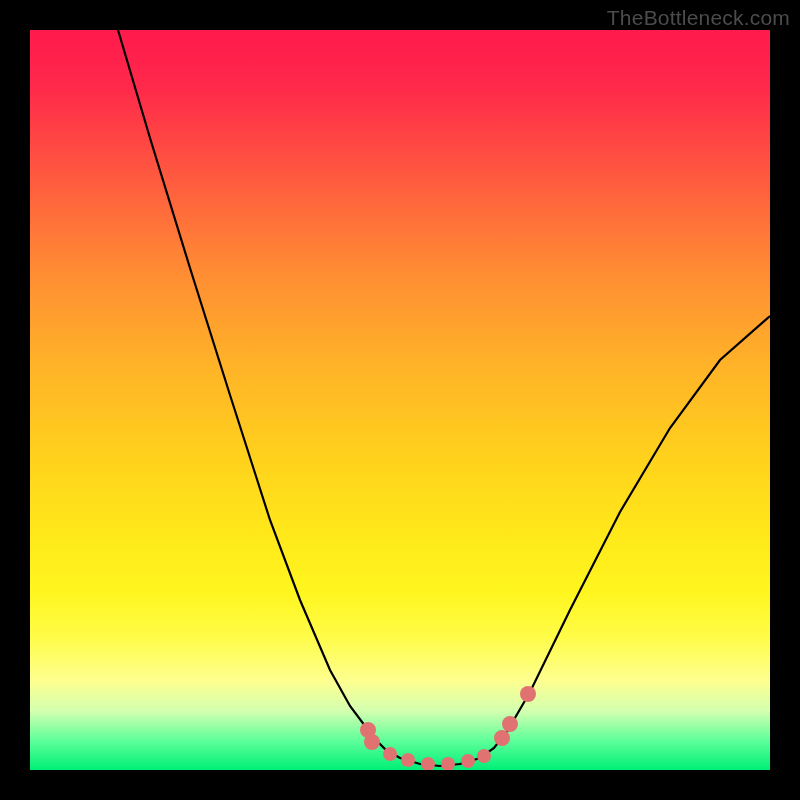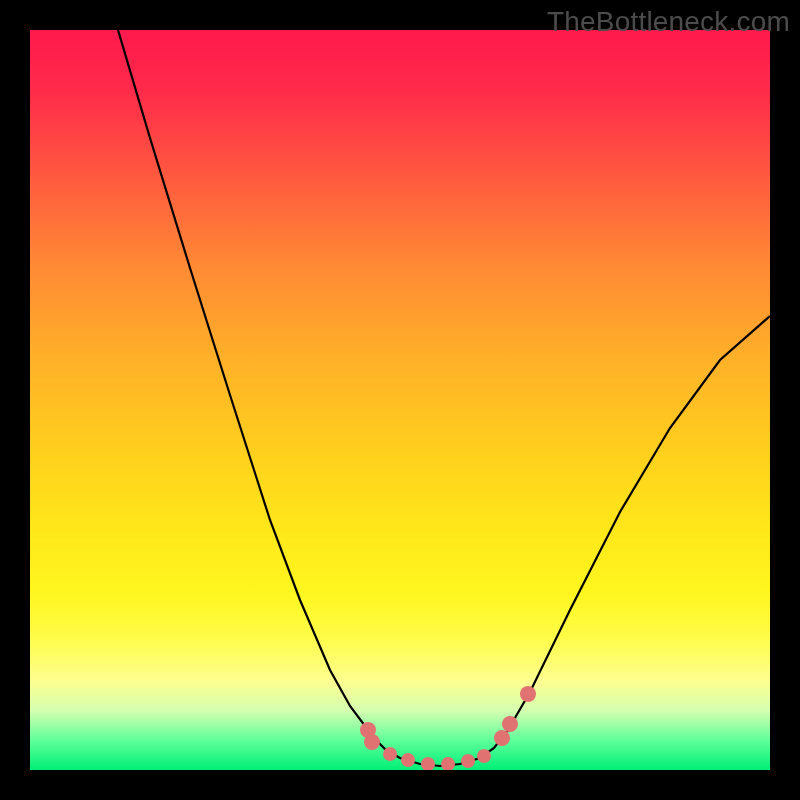--- a/index.html
+++ b/index.html
@@ -42,21 +42,21 @@
       #d4ffb0 92%,
       #5fff9a 96%,
       #00ef77 100%
     );
   }
   .watermark {
     position: absolute;
     top: 6px;
     right: 10px;
     color: #4c4c4c;
-    font-size: 28px;
+    font-size: 21px;
     font-weight: 500;
     letter-spacing: 0.2px;
     font-family: Arial, Helvetica, sans-serif;
   }
   svg.curve {
     position: absolute;
     inset: 0;
   }
   .curve-path {
     fill: none;

